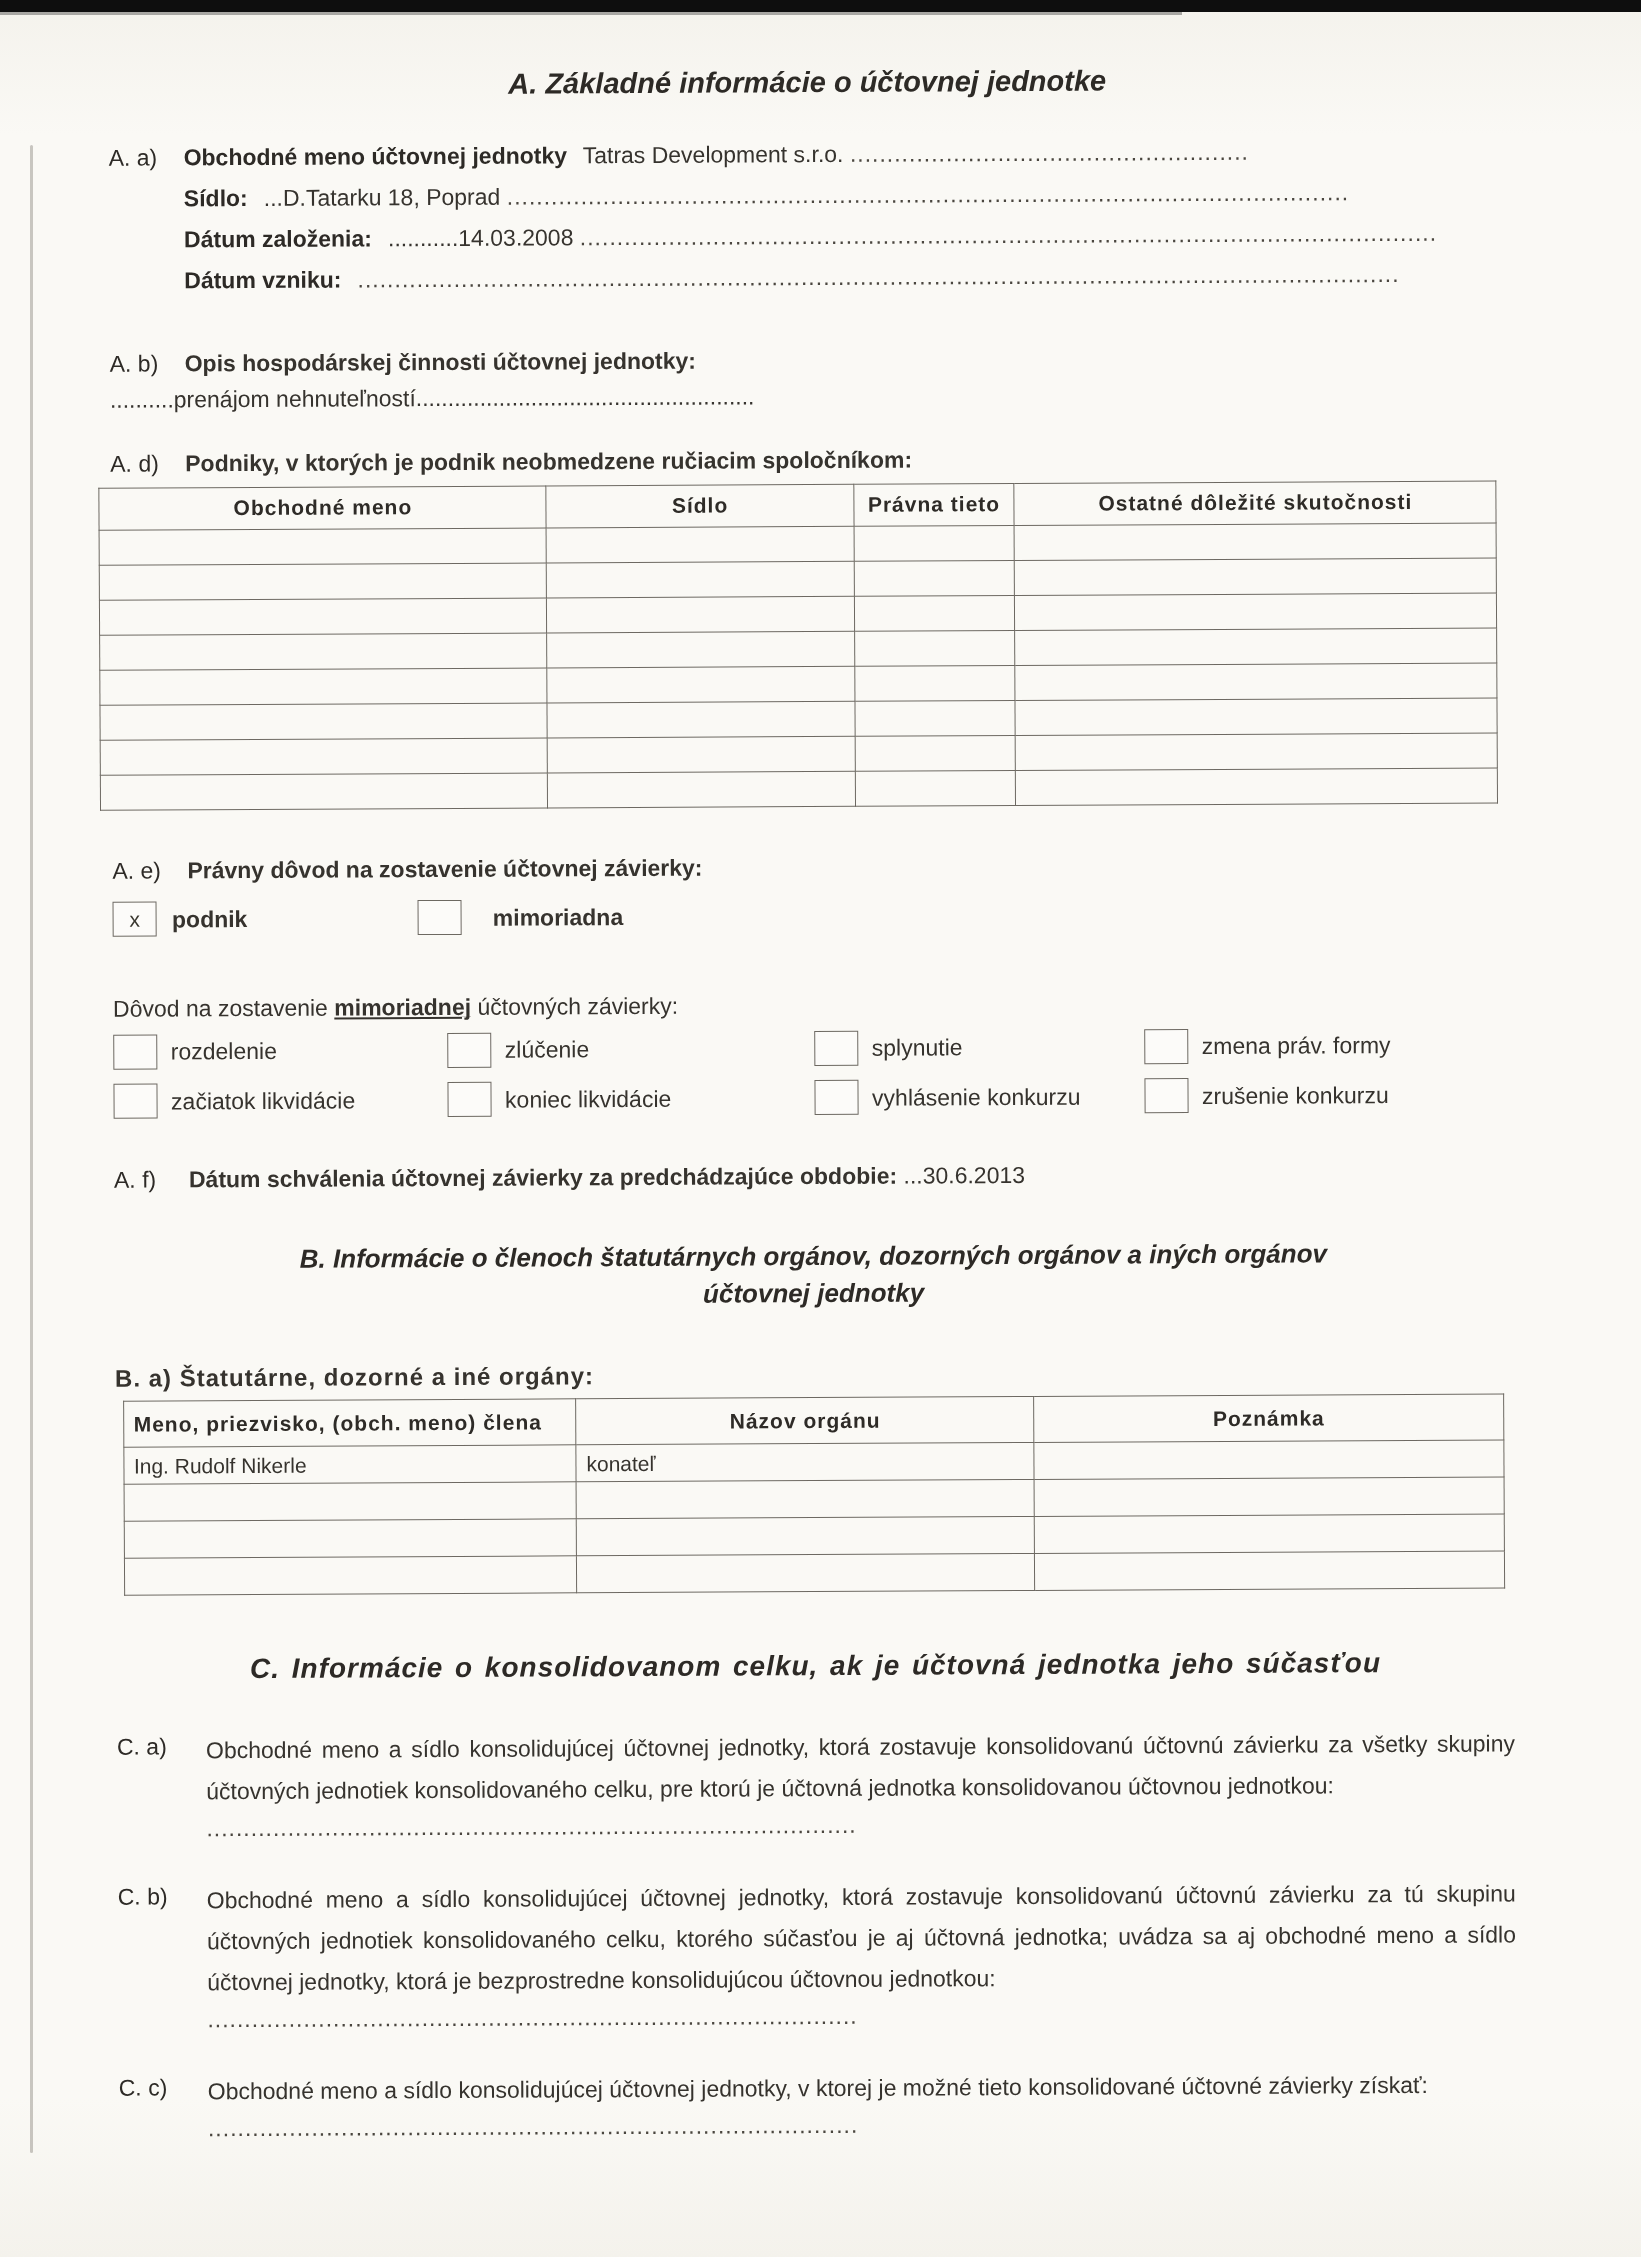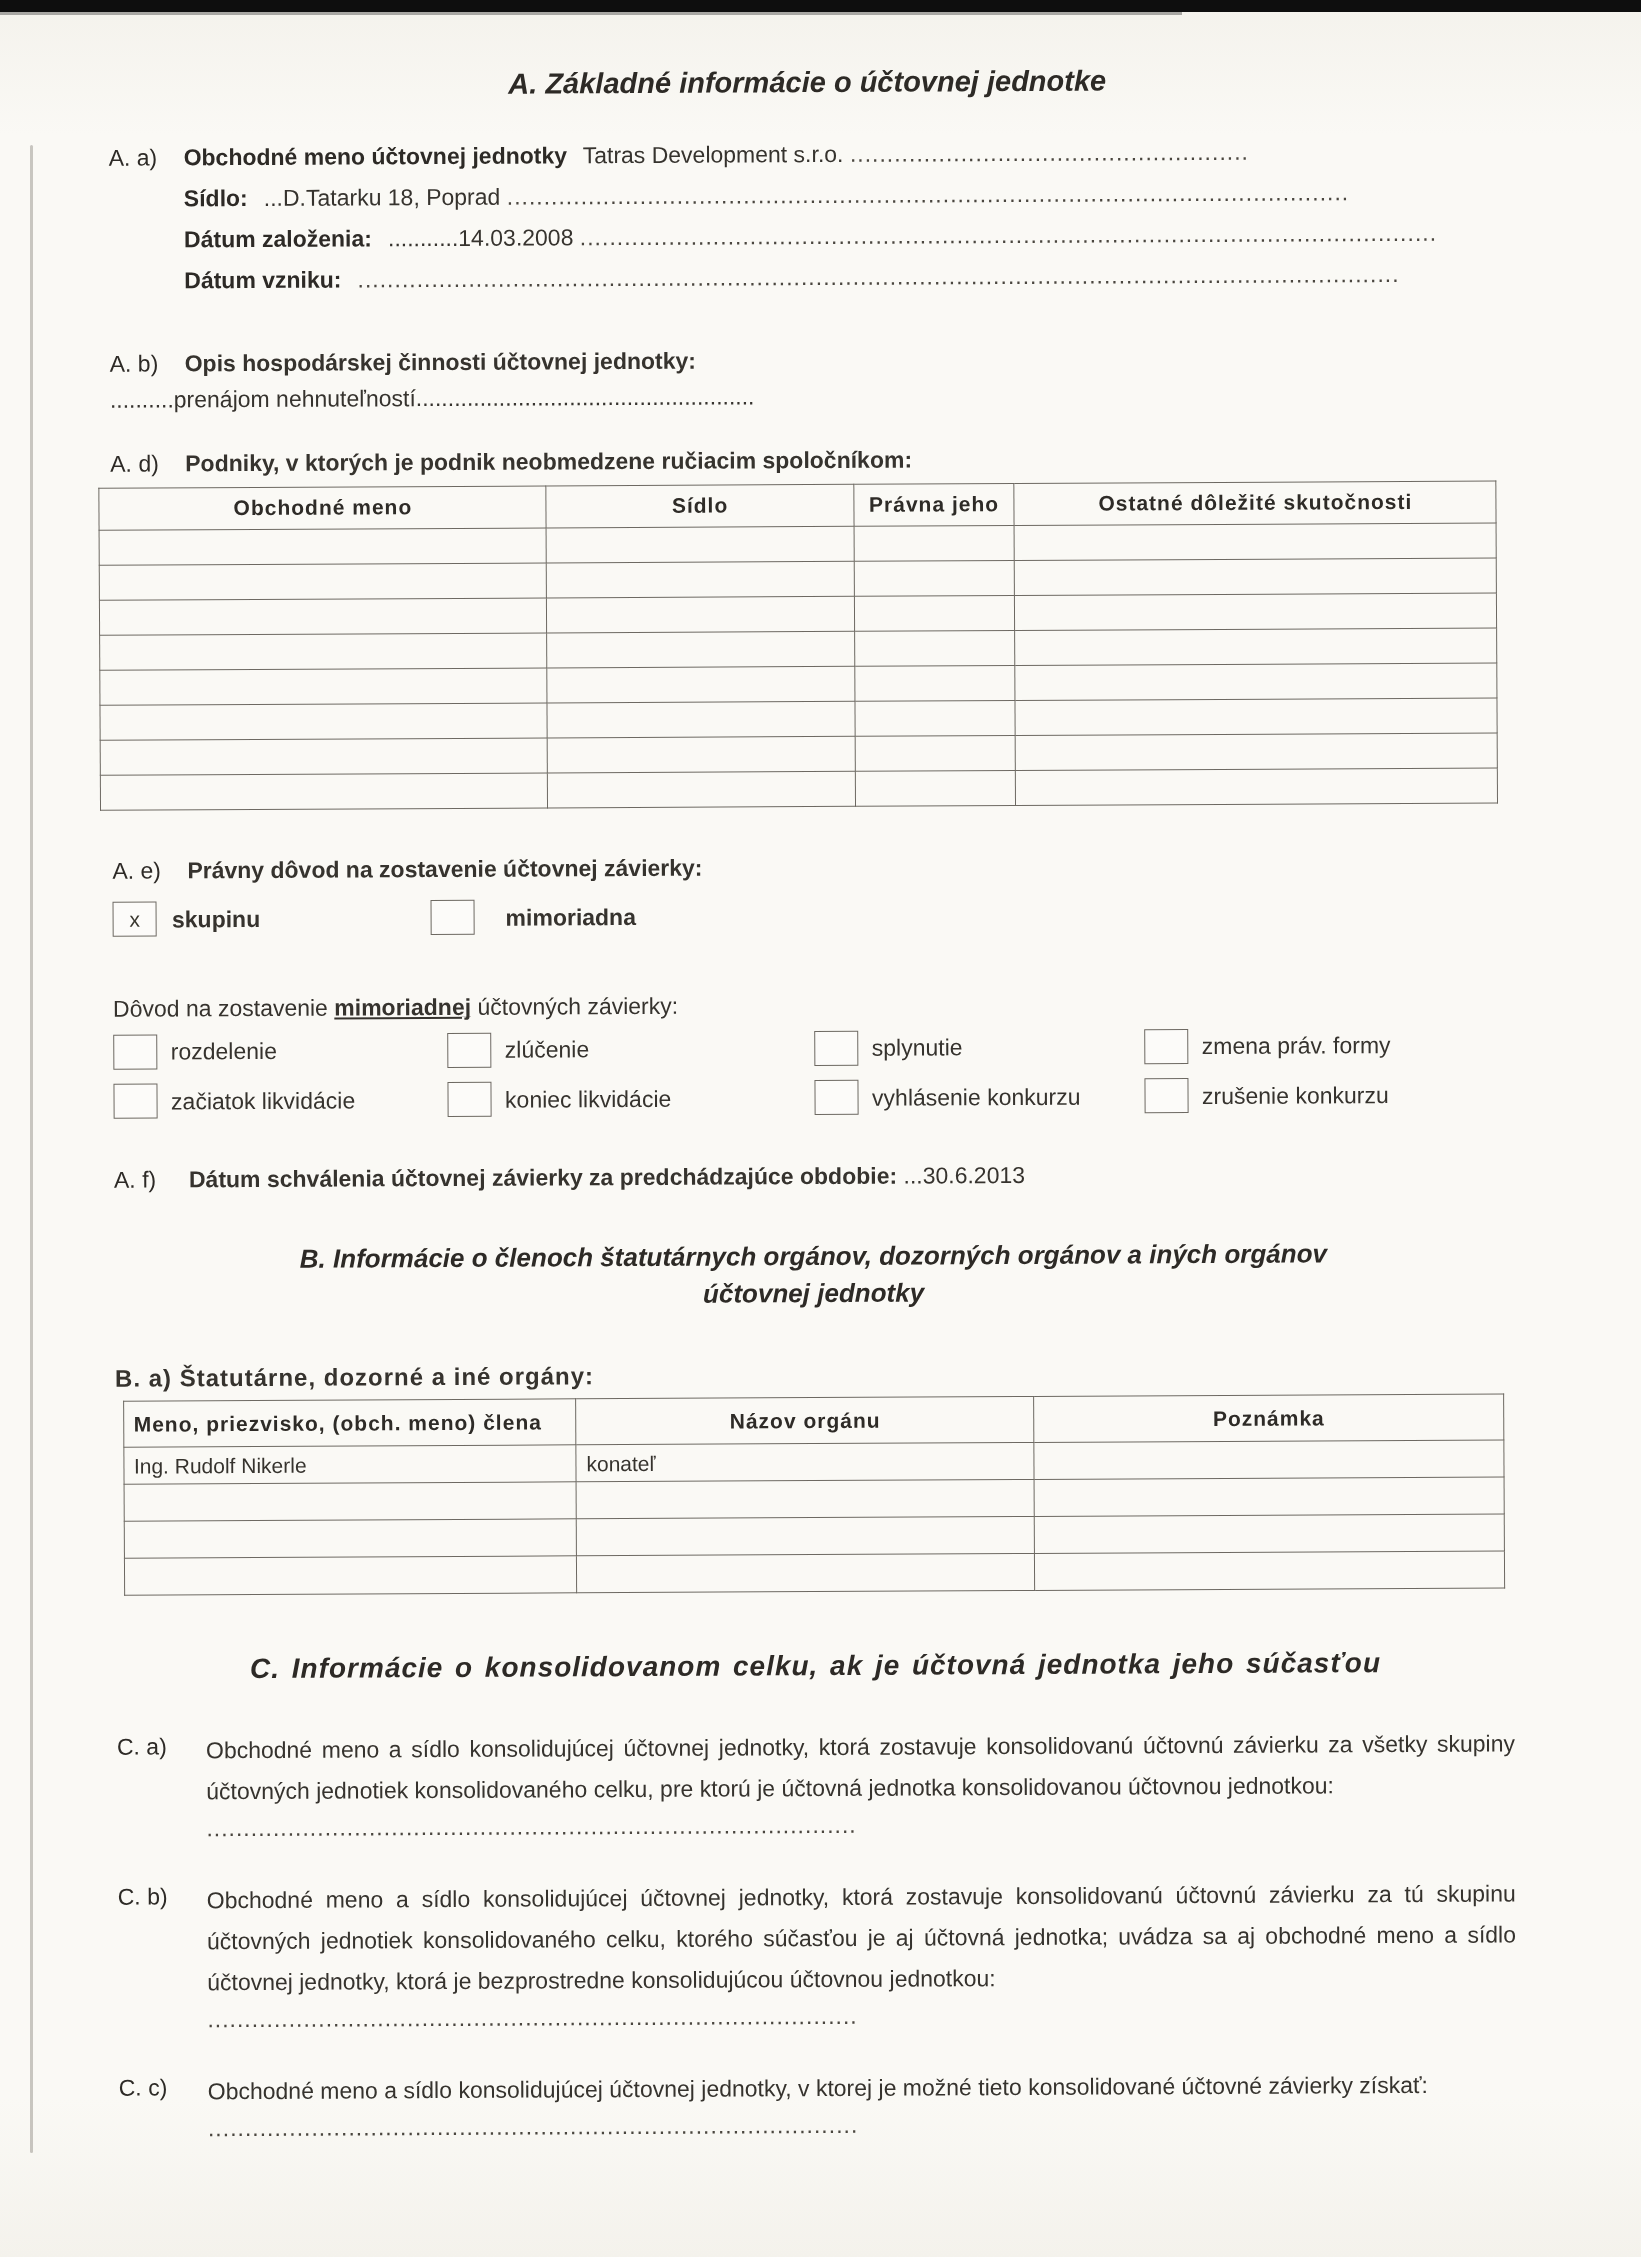--- a/index.html
+++ b/index.html
@@ -143,21 +143,21 @@
         <colgroup>
             <col style="width:32%">
             <col style="width:22%">
             <col style="width:11.5%">
             <col style="width:34.5%">
           </colgroup>
         <thead>
           <tr>
             <th>Obchodné meno</th>
             <th>Sídlo</th>
-            <th>Právna jeho</th>
+            <th>Právna tieto</th>
             <th>Ostatné dôležité skutočnosti</th>
           </tr>
         </thead>
         <tbody>
           <tr>
               <td></td>
               <td></td>
               <td></td>
               <td></td>
             </tr>
@@ -210,21 +210,21 @@
     <div class="block-ae">
       <div class="labeled-row">
         <span class="slabel">A. e)</span>
         <span class="b">Právny dôvod na zostavenie účtovnej závierky:</span>
       </div>
       <div class="cb-row">
         <span class="pair">
           <span class="cb">
               <span>x</span>
             </span>
-          <span class="cb-label b">skupinu</span>
+          <span class="cb-label b">podnik</span>
         </span>
         <span class="pair pair-gap">
           <span class="cb">
               <span></span>
             </span>
           <span class="cb-label b">mimoriadna</span>
         </span>
       </div>
     </div>
 

